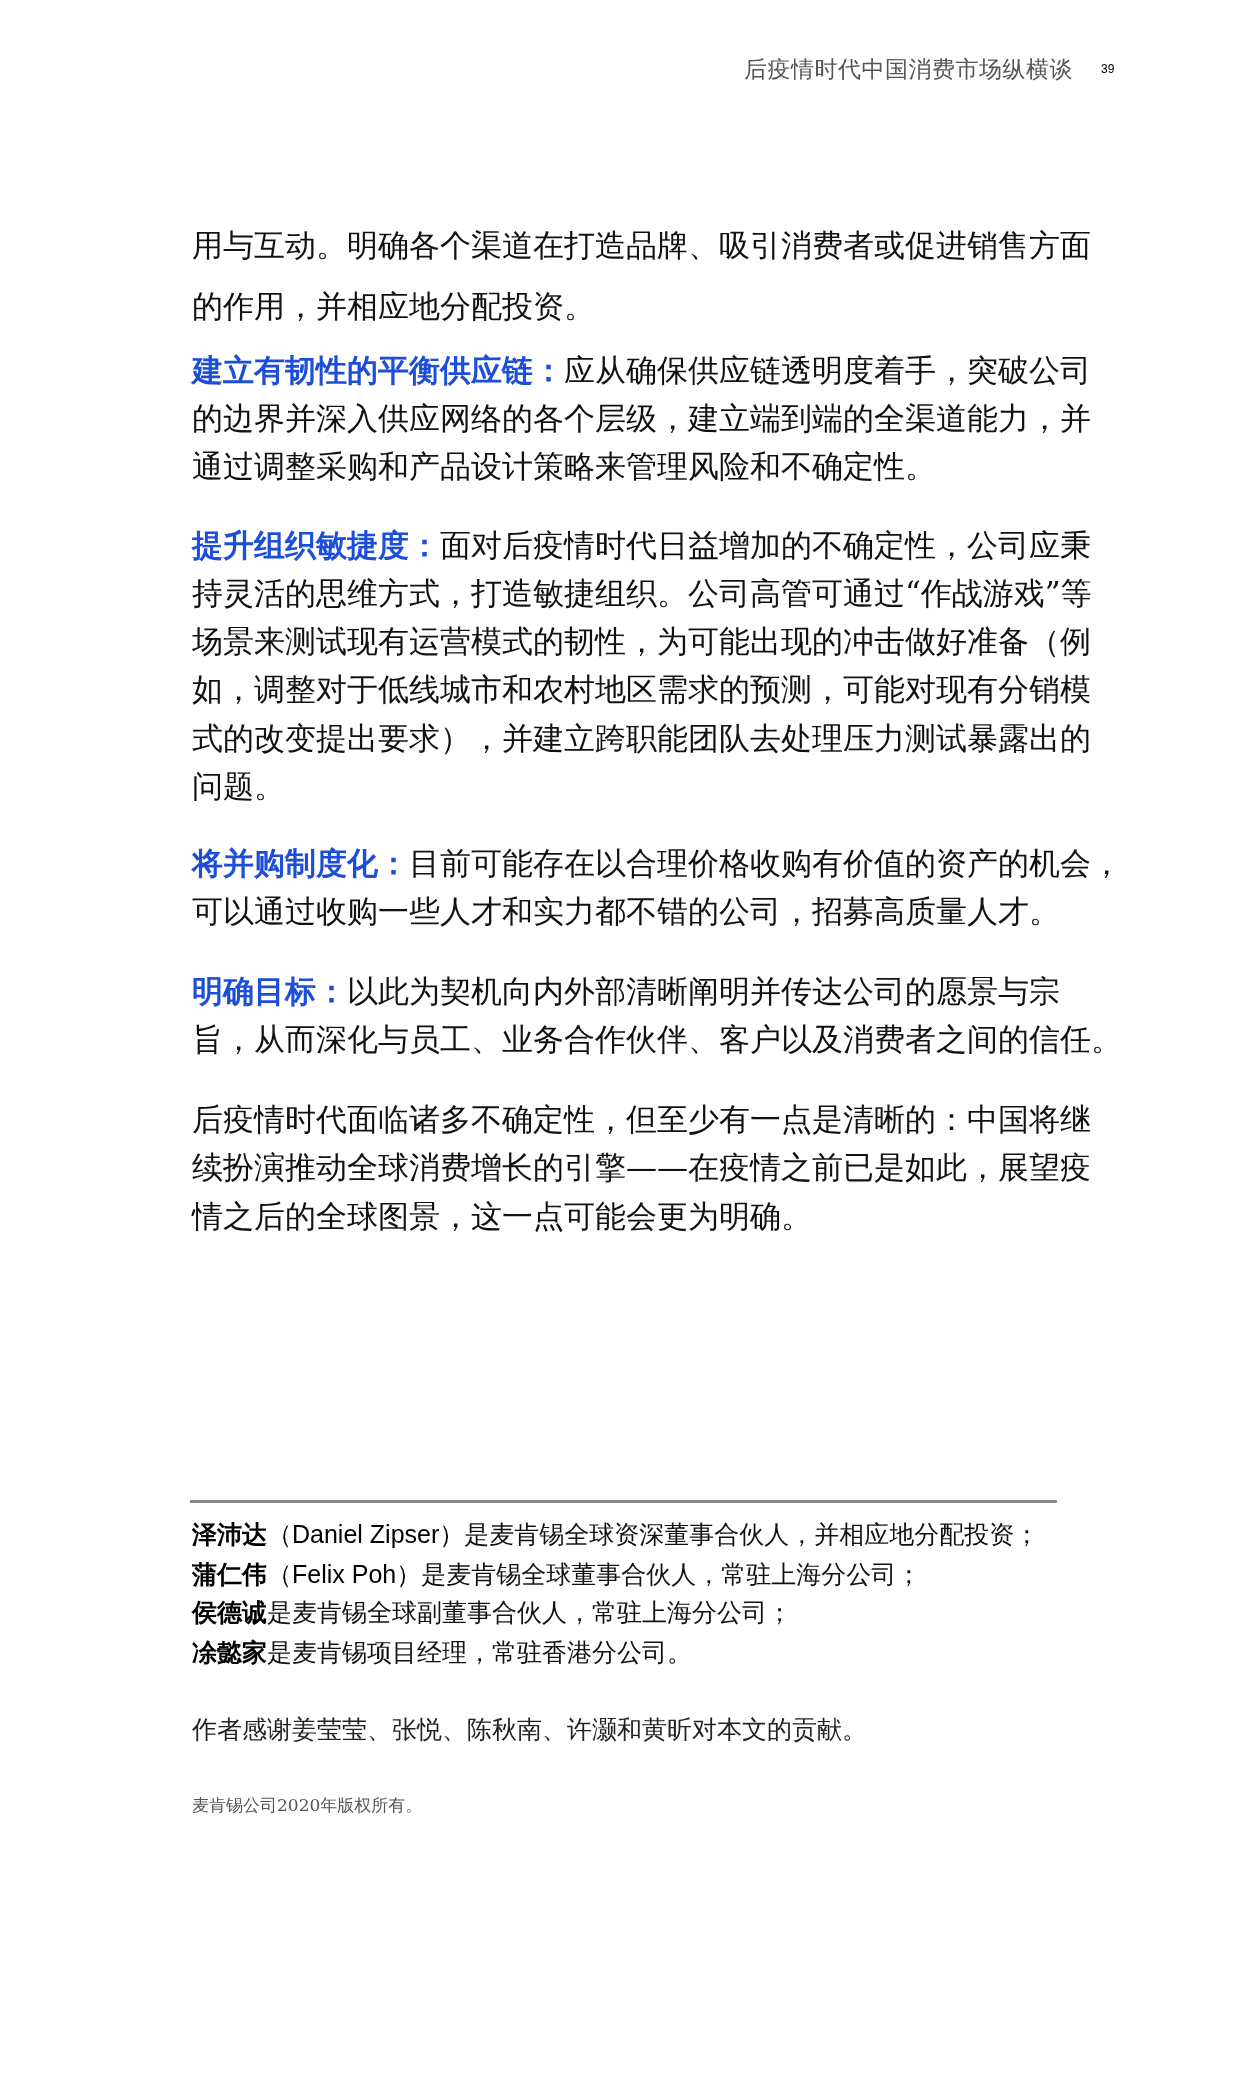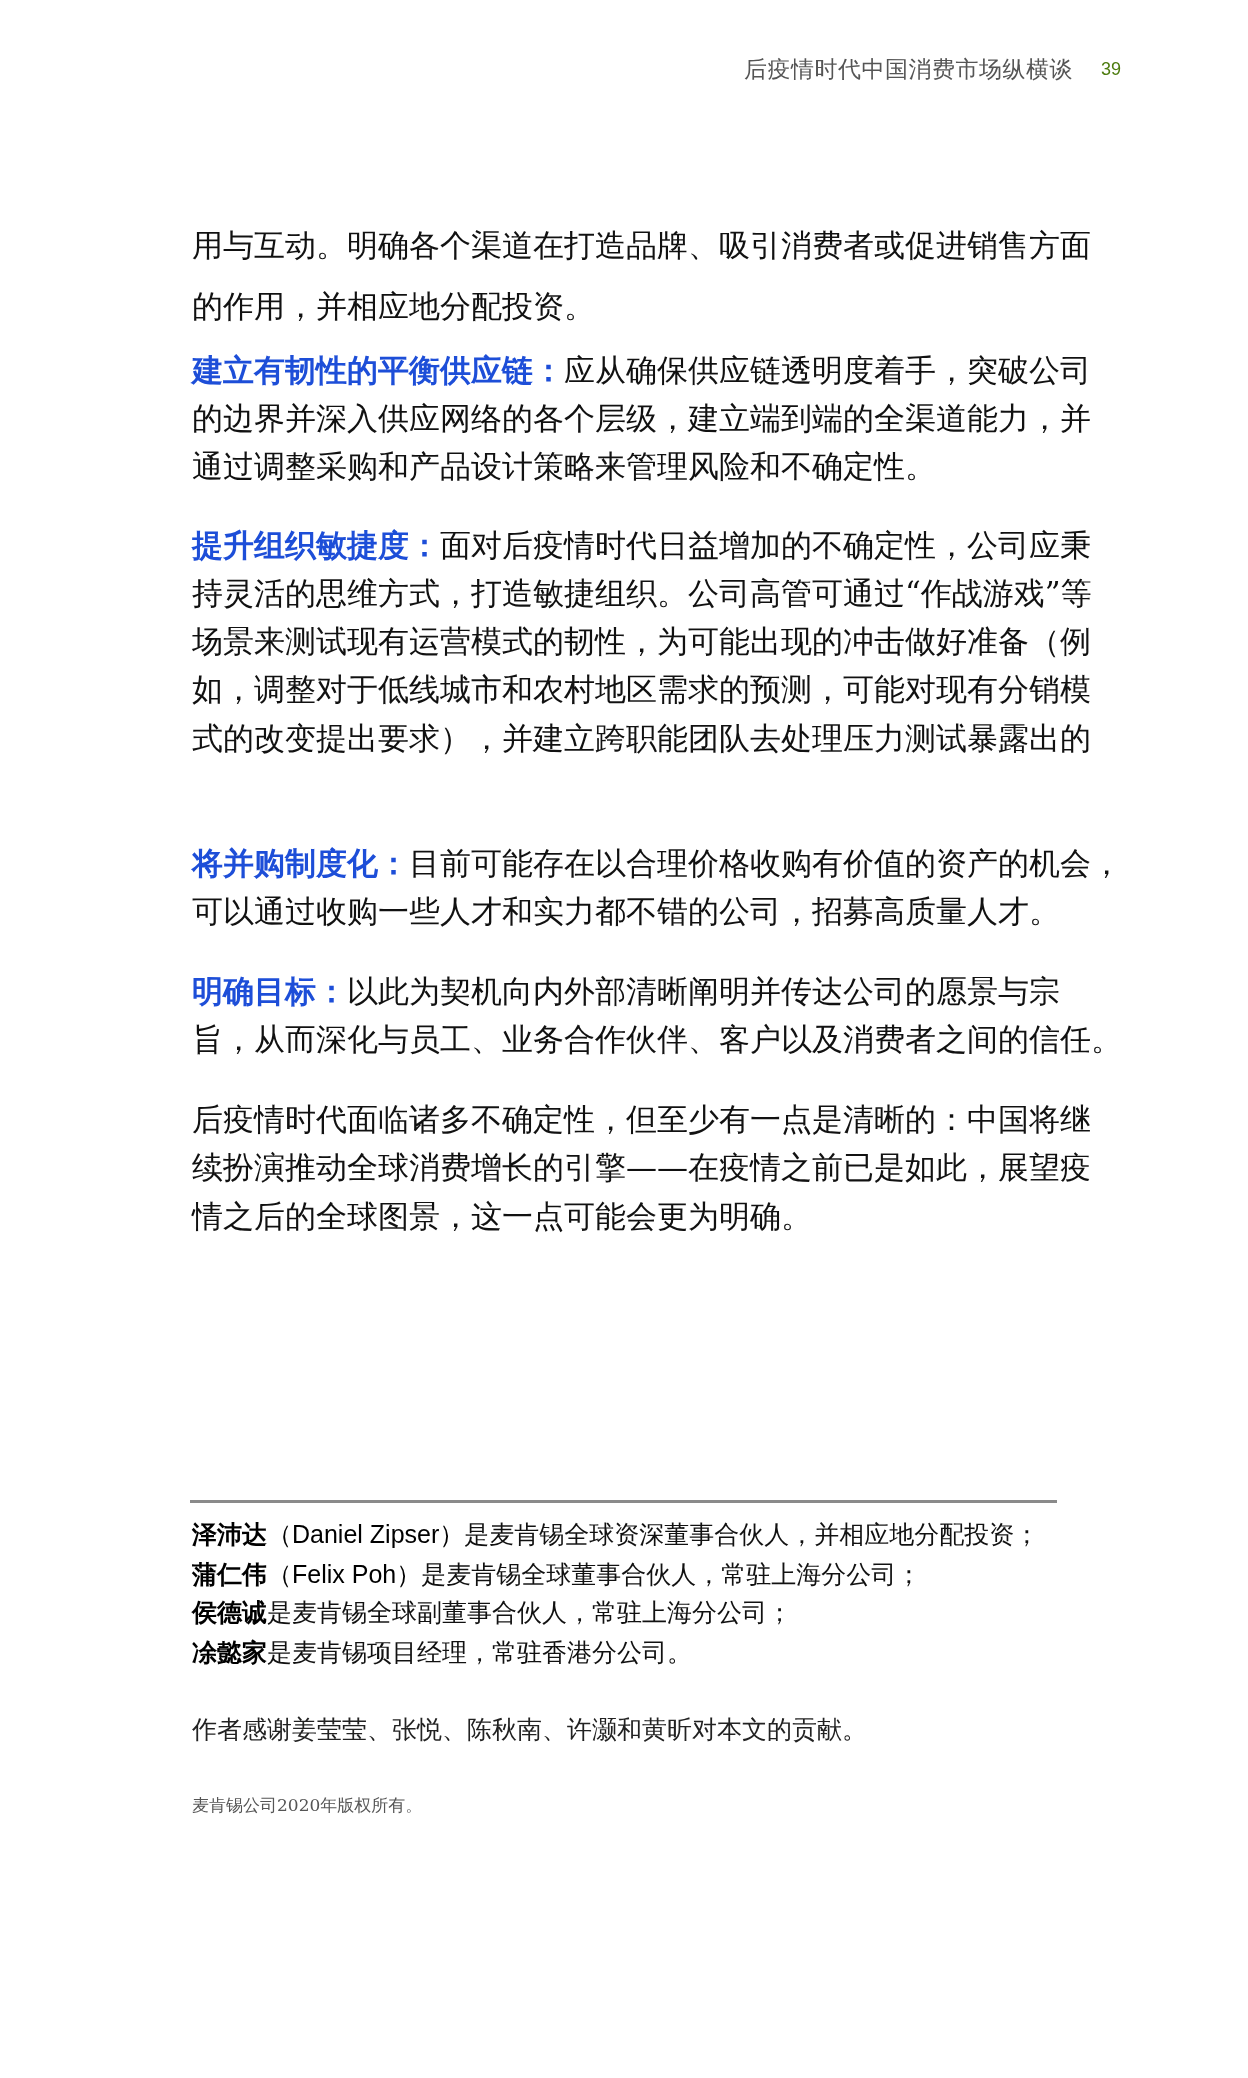--- a/index.html
+++ b/index.html
@@ -1,21 +1,21 @@
 <!DOCTYPE html>
 <html><head>
 <meta charset="utf-8">
 <style>
   html, body { margin: 0; padding: 0; background: #ffffff; }
   body { width: 1248px; height: 2078px; position: relative; overflow: hidden; }
   .page { position: absolute; left: 0; top: 0; width: 1248px; height: 2078px; background: #fff; }
   .running-head { position: absolute; left: 744px; top: 52px; height: 34px; line-height: 34px;
     font-family: "DejaVu Serif", serif; font-size: 23px; color: #555; white-space: nowrap; letter-spacing: 0.5px; }
   .page-num { position: absolute; left: 1101px; top: 52px; height: 34px; line-height: 34px;
-    font-family: "Liberation Sans", sans-serif; font-size: 18px; color: #4d7c0f; }
+    font-family: "Liberation Sans", sans-serif; font-size: 12px; color: #000000; }
   .line { position: absolute; left: 192px; width: 864px; height: 44px; line-height: 44px;
     font-family: "DejaVu Serif", serif; font-size: 31px; color: #111; white-space: nowrap;
     text-align: justify; text-align-last: justify; }
   .line.last { text-align-last: left; }
   .line b { font-weight: bold; color: #1d4ed8; }
   .rule { position: absolute; left: 190px; top: 1500px; width: 867px; height: 3px; background: #8a8a8a; }
   .aline { position: absolute; left: 192px; height: 38px; line-height: 38px; white-space: nowrap;
     font-family: "DejaVu Serif", serif; font-size: 25px; color: #111; }
   .aline b { font-weight: bold; color: #000; text-align: center; }
   .aline .latin { font-family: "Liberation Sans", sans-serif; font-weight: normal; }
@@ -38,20 +38,21 @@
 
   <div class="line" style="top:348px"><b>建立有韧性的平衡供应链：</b><span>应从确保供应链透明度着手，突破公司</span></div>
   <div class="line" style="top:396px">的边界并深入供应网络的各个层级，建立端到端的全渠道能力，并</div>
   <div class="line last" style="top:444px">通过调整采购和产品设计策略来管理风险和不确定性。</div>
 
   <div class="line" style="top:523px"><b>提升组织敏捷度：</b><span>面对后疫情时代日益增加的不确定性，公司应秉</span></div>
   <div class="line" style="top:571px">持灵活的思维方式，打造敏捷组织。公司高管可通过“作战游戏”等</div>
   <div class="line" style="top:619px">场景来测试现有运营模式的韧性，为可能出现的冲击做好准备（例</div>
   <div class="line" style="top:667px">如，调整对于低线城市和农村地区需求的预测，可能对现有分销模</div>
   <div class="line" style="top:716px">式的改变提出要求），并建立跨职能团队去处理压力测试暴露出的</div>
+  <div class="line last" style="top:764px">问题。</div>
 
   <div class="line" style="top:841px"><b>将并购制度化：</b><span>目前可能存在以合理价格收购有价值的资产的机会，</span></div>
   <div class="line last" style="top:889px">可以通过收购一些人才和实力都不错的公司，招募高质量人才。</div>
 
   <div class="line" style="top:969px"><b>明确目标：</b><span>以此为契机向内外部清晰阐明并传达公司的愿景与宗</span></div>
   <div class="line last" style="top:1017px">旨，从而深化与员工、业务合作伙伴、客户以及消费者之间的信任。</div>
 
   <div class="line" style="top:1097px">后疫情时代面临诸多不确定性，但至少有一点是清晰的：中国将继</div>
   <div class="line" style="top:1145px">续扮演推动全球消费增长的引擎——在疫情之前已是如此，展望疫</div>
   <div class="line last" style="top:1194px">情之后的全球图景，这一点可能会更为明确。</div>

